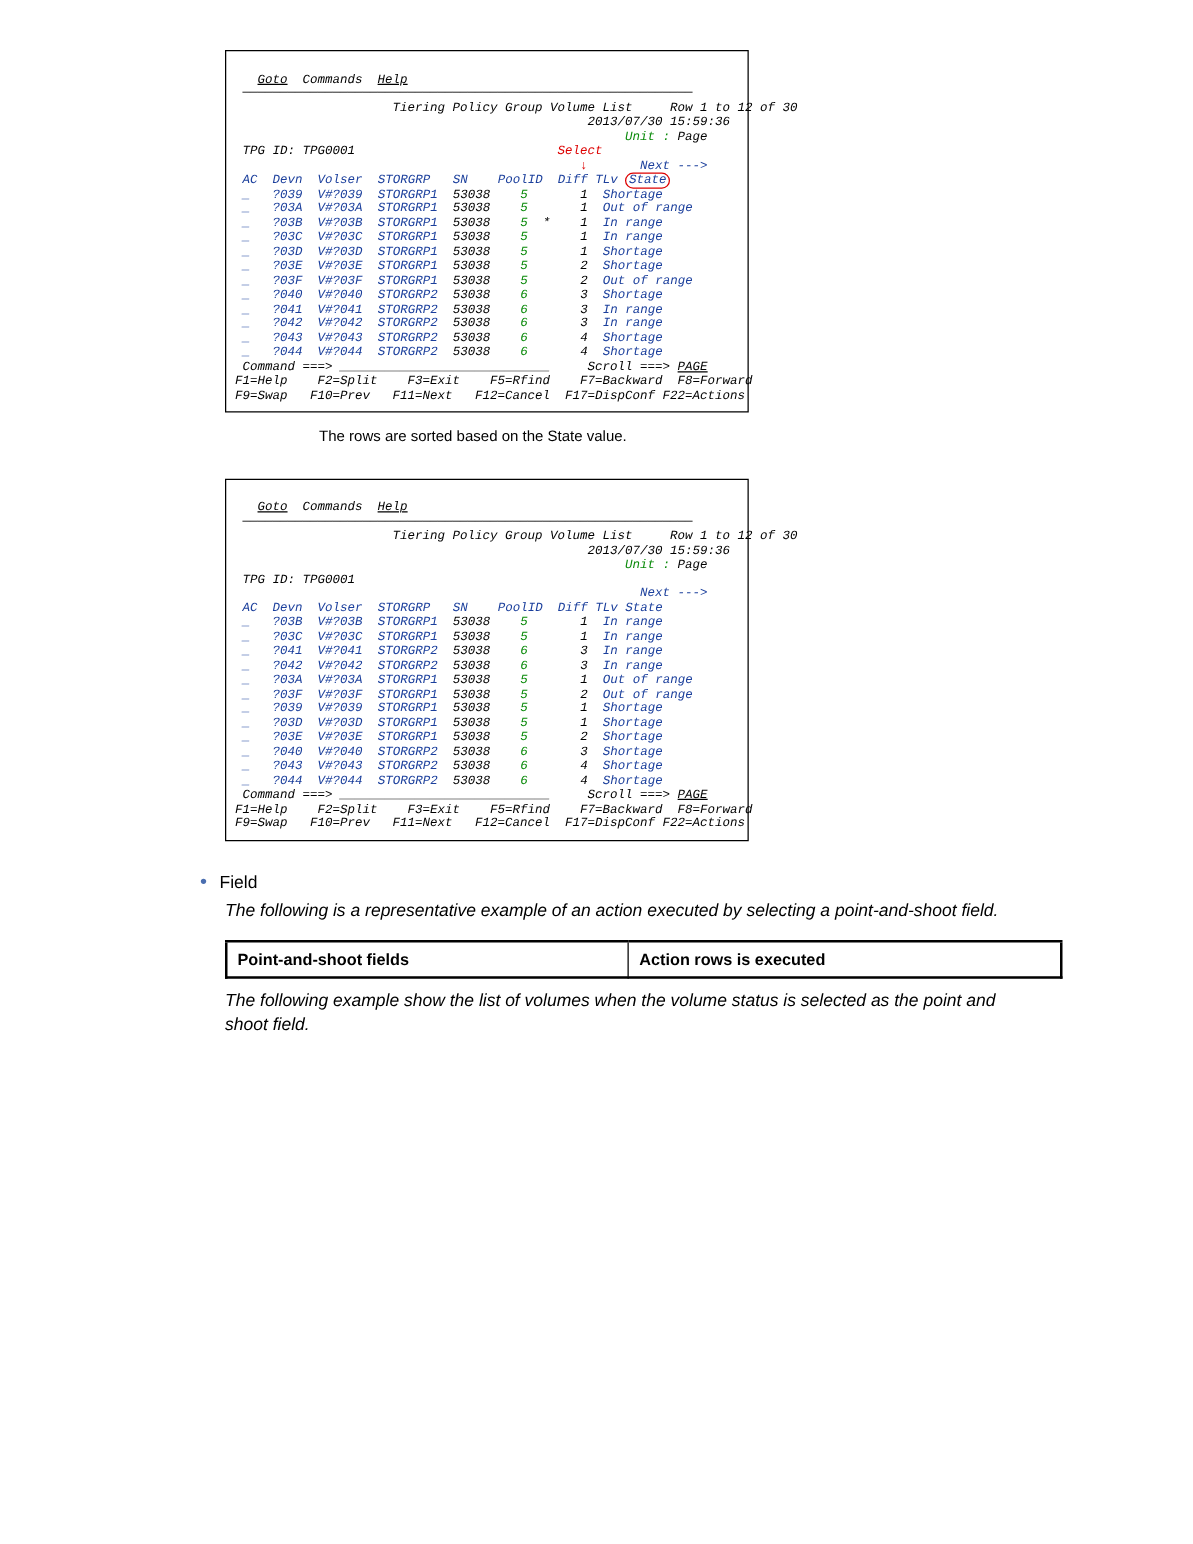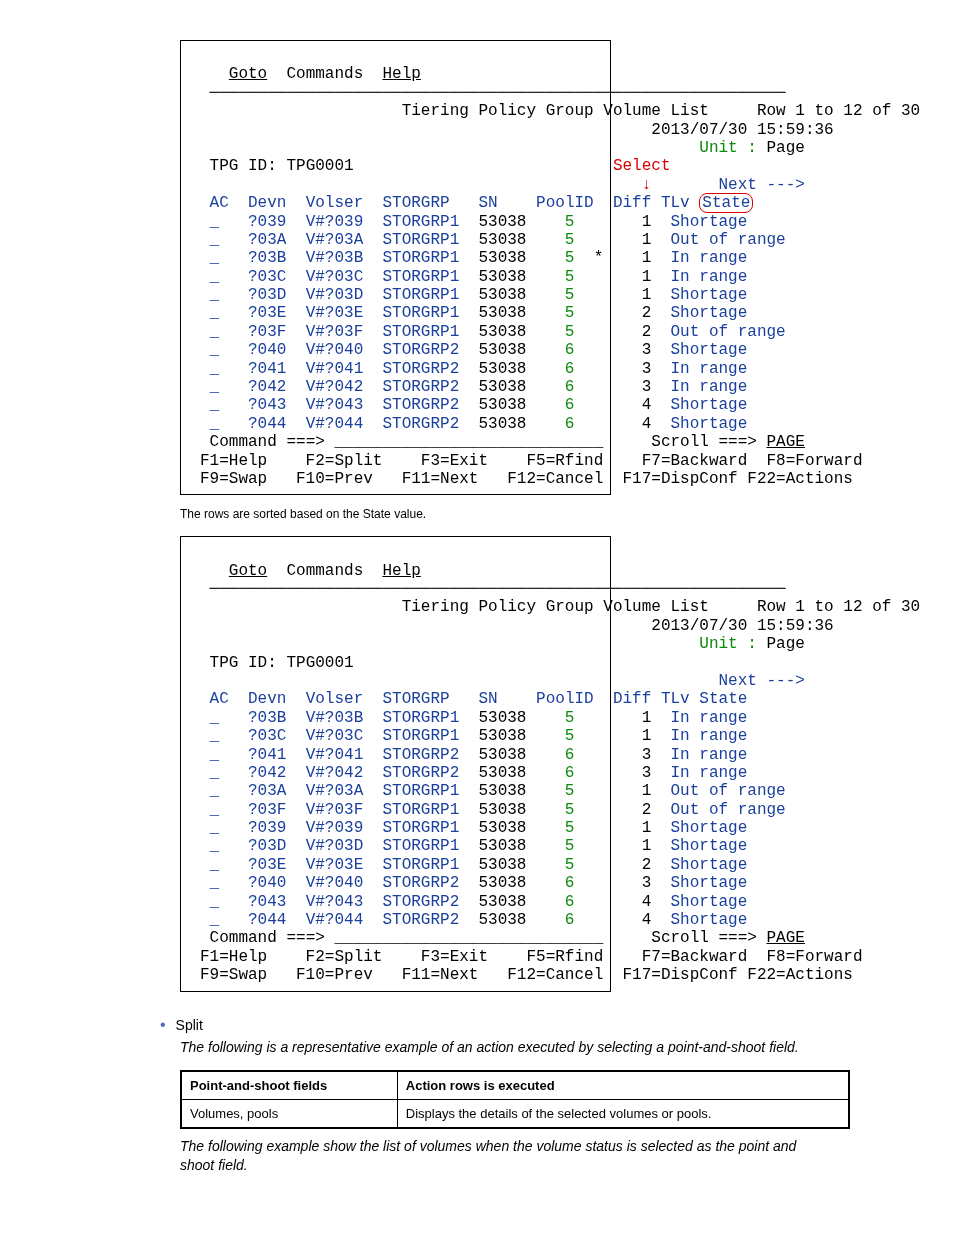--- a/index.html
+++ b/index.html
@@ -12,37 +12,38 @@
     color: #000;
     background: #fff;
   }
   .term-wrap {
     margin-left: 120px;
     margin-bottom: 12px;
     position: relative;
   }
   .terminal {
     border: 1px solid #000;
-    padding: 6px 10px 6px 19px;
+    padding: 6px 10px 6px 7px;
     font-family: "Courier New", monospace;
-    font-size: 16px;
+    font-size: 10px;
     line-height: 1.15;
     white-space: pre;
     width: 400px;
     position: relative;
+    font-style: italic;
   }
   .t-menu { color: #000; }
   .t-und { text-decoration: underline; }
   .t-blue { color: #1b3f9c; }
   .t-green { color: #0a8a0a; }
   .t-red { color: #d00; }
   .caption {
-    text-align: left;
+    text-align: center;
     font-size: 12px;
-    margin: 8px 0 14px 120px;
+    margin: 8px 0 26px 120px;
     width: 400px;
     position: relative;
   }
   .caption .inline-arrow {
     display: inline-block;
     vertical-align: middle;
   }
   .bullet-line {
     margin-left: 100px;
     margin-top: 24px;
@@ -147,30 +148,26 @@
  <span class="t-blue">_ </span>  <span class="t-blue">?03E</span>  <span class="t-blue">V#?03E</span>  <span class="t-blue">STORGRP1</span>  53038 <span class="t-green">   5</span>       2  <span class="t-blue">Shortage</span>
  <span class="t-blue">_ </span>  <span class="t-blue">?040</span>  <span class="t-blue">V#?040</span>  <span class="t-blue">STORGRP2</span>  53038 <span class="t-green">   6</span>       3  <span class="t-blue">Shortage</span>
  <span class="t-blue">_ </span>  <span class="t-blue">?043</span>  <span class="t-blue">V#?043</span>  <span class="t-blue">STORGRP2</span>  53038 <span class="t-green">   6</span>       4  <span class="t-blue">Shortage</span>
  <span class="t-blue">_ </span>  <span class="t-blue">?044</span>  <span class="t-blue">V#?044</span>  <span class="t-blue">STORGRP2</span>  53038 <span class="t-green">   6</span>       4  <span class="t-blue">Shortage</span></span>
 <span> <span>Command ===&gt;</span> ____________________________     <span>Scroll ===&gt; </span><span class="t-und">PAGE</span></span>
 <span>F1=Help    F2=Split    F3=Exit    F5=Rfind    F7=Backward  F8=Forward</span>
 <span>F9=Swap   F10=Prev   F11=Next   F12=Cancel  F17=DispConf F22=Actions</span></div>
 </div>
 
 <div class="bullet-line">
-  <span class="bullet-dot">•</span><span>Split</span>
+  <span class="bullet-dot">•</span><span>Field</span>
 </div>
 <div class="body-text">The following is a representative example of an action executed by selecting a point-and-shoot field.</div>
 
 <table class="fields">
   <tbody>
       <tr>
     <th>Point-and-shoot fields</th>
     <th>Action rows is executed</th>
   </tr>
-  <tr>
-    <td>Volumes, pools</td>
-    <td>Displays the details of the selected volumes or pools.</td>
-  </tr>
 </tbody>
   </table>
 
 <div class="body-text" style="margin-top:8px;">The following example show the list of volumes when the volume status is selected as the point and shoot field.</div>
 
 </body></html>

